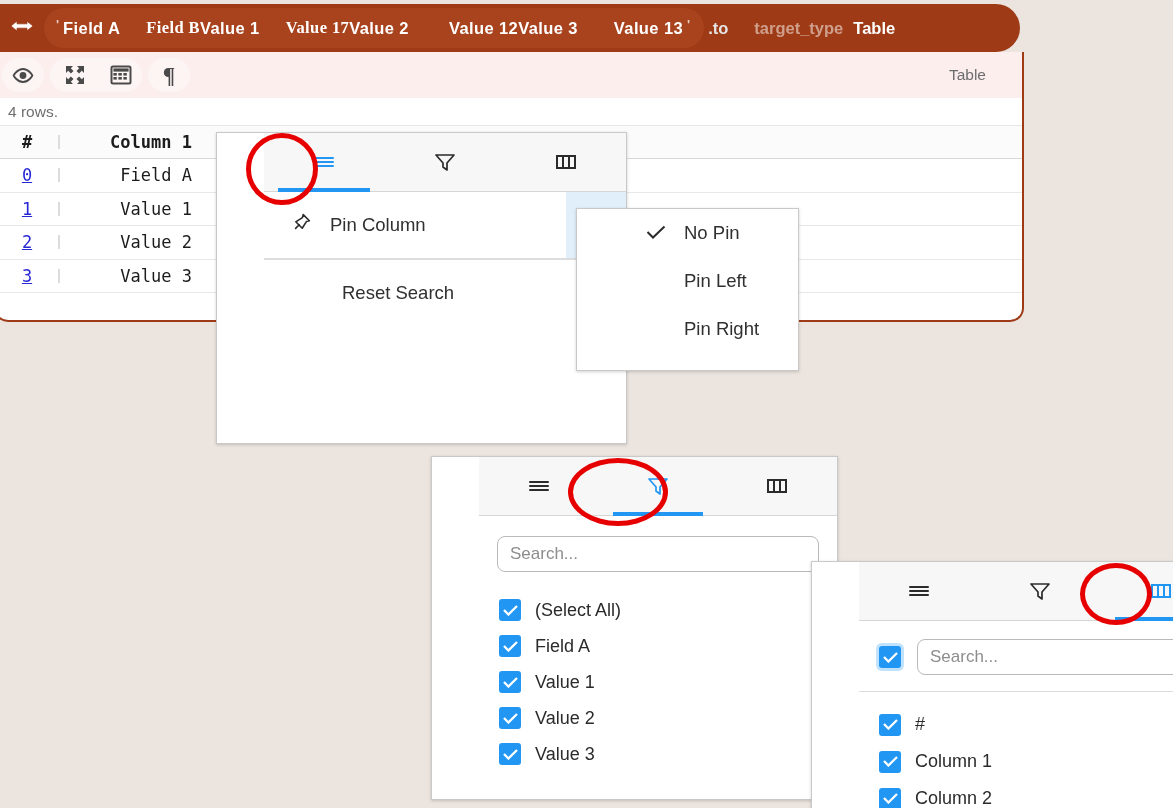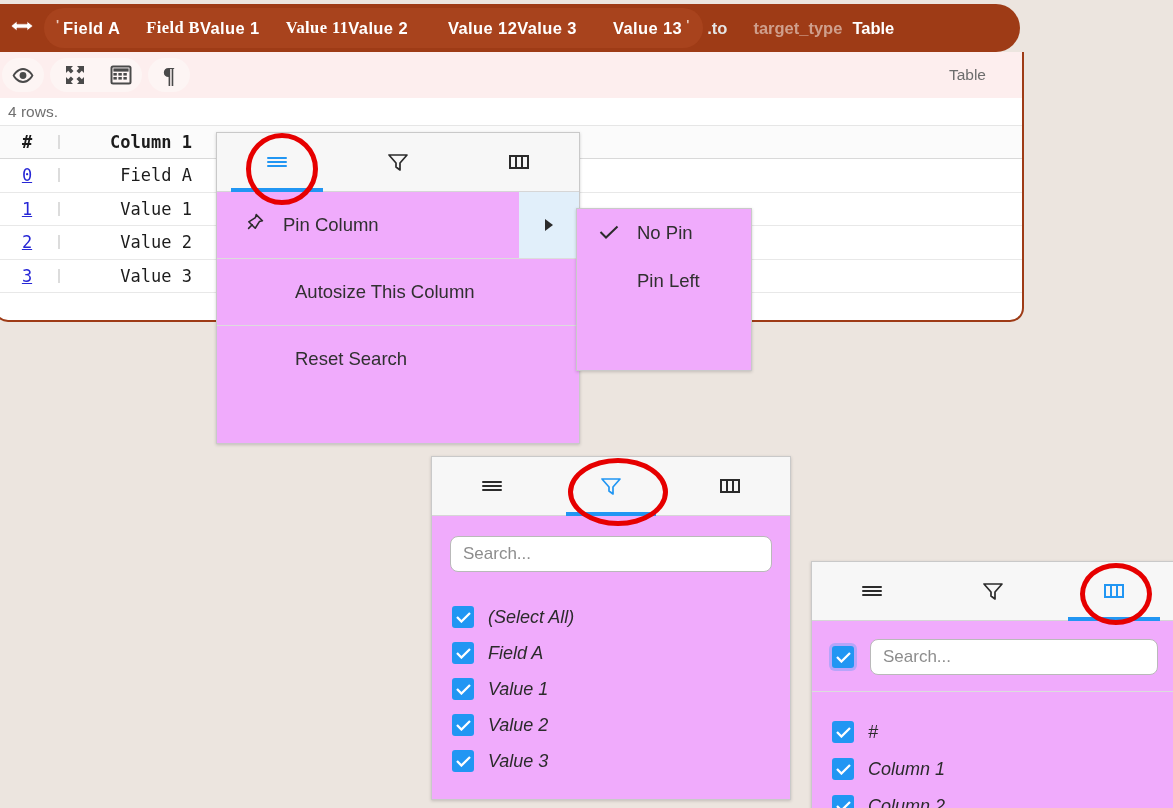--- a/index.html
+++ b/index.html
@@ -85,23 +85,24 @@
   .c-divider{width:2px;height:14px;background:#dcdcdc;flex:0 0 2px;}
   .c-1{
     width:140px;flex:0 0 140px;text-align:right;padding-right:8px;
     font-size:17px;color:#1c1c1c;box-sizing:border-box;
   }
   .grow.head .c-1{font-weight:bold;}
   .c-rest{flex:1 1 auto;}
 
   
   .menu-panel{
-    position:absolute;background:#f0abfc;
+    position:absolute;background:#ffffff;
     border:1px solid #c9c9c9;
     box-shadow:0 1px 3px rgba(0,0,0,.18);
+    padding-left:47px;
   }
   .tabstrip{
     display:flex;height:58px;align-items:center;
     border-bottom:1px solid #d6d6d6;background:#f7f7f7;position:relative;
   }
   .tabstrip .tab{
     flex:1 1 0;display:flex;align-items:center;justify-content:center;height:100%;
     position:relative;
   }
   .tab .underline{
@@ -119,21 +120,21 @@
   .sub-arrow{
     margin-left:auto;width:60px;height:100%;display:flex;align-items:center;
     justify-content:center;background:#e1effa;
   }
 
   .search-box{
     height:36px;border:1px solid #b9b9b9;border-radius:8px;background:#fff;
     display:flex;align-items:center;padding:0 12px;color:#8d8d8d;font-size:17px;
     box-sizing:border-box;
   }
-  .cbrow{display:flex;align-items:flex-end;height:36px;font-size:18px;color:#2b2b2b;font-style:italic;}
+  .cbrow{display:flex;align-items:center;height:36px;font-size:18px;color:#2b2b2b;}
   .cb{
     width:22px;height:22px;border-radius:3px;background:#2196f3;
     display:flex;align-items:center;justify-content:center;flex:0 0 22px;
   }
   .cb.glow{box-shadow:0 0 0 3px rgba(33,150,243,.28);}
   .cb svg{display:block;}
   .cbrow .cblabel{margin-left:14px;}
 
   
   .annot{
@@ -149,21 +150,21 @@
     <svg width="26" height="18" viewBox="0 0 26 18">
       <path d="M8 2 L2 7 L8 12 L8 9.2 L18 9.2 L18 11.8 L24 7 L18 2.2 L18 4.8 L8 4.8 Z" fill="#ffffff" stroke="#9e3b16" stroke-width="0.8"></path>
     </svg>
   </div>
 
   <div class="expr-pill">
     <span class="q">'</span>
     <span class="tok sp0">Field A</span>
     <span class="tok sp1">Field B</span>
     <span class="tok sp0">Value 1</span>
-    <span class="tok sp1">Value 11</span>
+    <span class="tok sp1">Value 17</span>
     <span class="tok sp0">Value 2</span>
     <span class="tok sp2">Value 12</span>
     <span class="tok sp0">Value 3</span>
     <span class="tok sp3">Value 13</span>
     <span class="q">'</span>
   </div>
 
   <div id="topbar-tail">
     <span class="tail-to">.to</span>
     <span class="tail-dim">target_type</span>
@@ -302,23 +303,20 @@
     <span class="mlabel">Pin Column</span>
     <span class="sub-arrow">
       <svg width="12" height="14" viewBox="0 0 12 14">
           <path d="M2 1 L10 7 L2 13 Z" fill="#2b2b2b"></path>
         </svg>
     </span>
   </div>
 
   <div class="msep"></div>
 
-  <div class="mitem indent">
-    <span class="mlabel">Autosize This Column</span>
-  </div>
 
   <div class="msep"></div>
 
   <div class="mitem indent">
     <span class="mlabel">Reset Search</span>
   </div>
 </div>
 
 <div class="menu-panel" style="left:576px;top:208px;width:174px;height:161px;">
   <div class="mitem" style="height:48px;padding-left:22px;">
@@ -326,20 +324,24 @@
       <svg width="20" height="14" viewBox="0 0 20 14">
           <path d="M1.5 7 L7 12.5 L18.5 1.5" fill="none" stroke="#2b2b2b" stroke-width="2"></path>
         </svg>
     </span>
     <span class="mlabel">No Pin</span>
   </div>
   <div class="mitem" style="height:48px;padding-left:22px;">
     <span style="width:20px;display:inline-block;"></span>
     <span class="mlabel">Pin Left</span>
   </div>
+  <div class="mitem" style="height:48px;padding-left:22px;">
+    <span style="width:20px;display:inline-block;"></span>
+    <span class="mlabel">Pin Right</span>
+  </div>
 </div>
 
 <div class="menu-panel" style="left:431px;top:456px;width:358px;height:342px;">
 
   <div class="tabstrip">
     <div class="tab">
       <svg width="24" height="16" viewBox="0 0 24 16">
         <g stroke="#2b2b2b" stroke-width="2" stroke-linecap="round">
           <line x1="3" y1="4" x2="21" y2="4"></line>
             <line x1="3" y1="8" x2="21" y2="8"></line>

